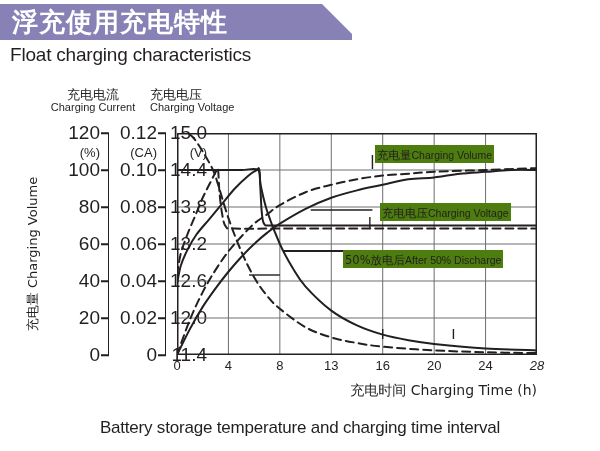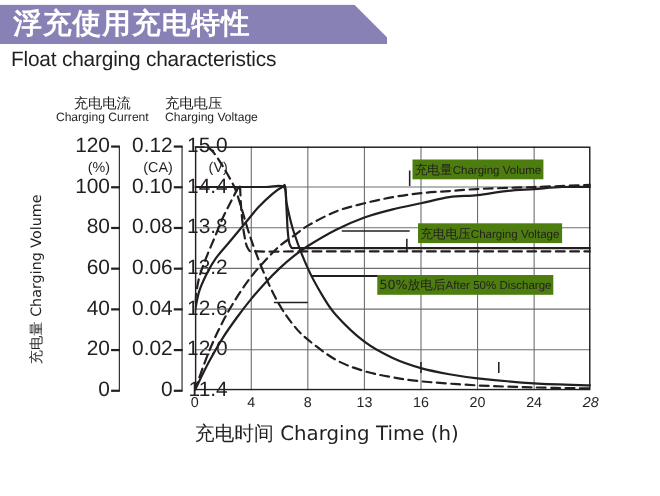--- a/index.html
+++ b/index.html
@@ -66,22 +66,22 @@
 
   
   #plot{position:absolute;left:177px;top:133px;width:360px;height:222px;}
   #plotsvg{display:block;}
 
   .xtick{
     position:absolute;font-size:13px;transform:translateX(-50%);
     top:358px;
   }
   .xlabel{
-    position:absolute;left:177px;top:382px;width:360px;text-align:left;
-    font-size:18px;white-space:nowrap;
+    position:absolute;left:177px;top:382px;width:360px;text-align:right;
+    font-size:14px;white-space:nowrap;
     font-family:"DejaVu Sans","Liberation Sans",sans-serif;
   }
 
   
   .anno{
     position:absolute;white-space:nowrap;background:#4d7c0f;
     padding:0 2px;line-height:1.1;
   }
   .anno .cn{font-size:11.5px;font-family:"DejaVu Sans","Liberation Sans",sans-serif;}
   .anno .en{font-size:10.5px;}
@@ -212,13 +212,14 @@
   <div class="anno" style="left:380px;top:203px;">
     <span class="cn">充电电压</span><span class="en">Charging Voltage</span>
   </div>
 
   <div class="anno" style="left:343px;top:250px;">
     <span class="cn">50%放电后</span><span class="en">After 50% Discharge</span>
   </div>
 
 
 
+  <div class="footer">Battery storage temperature and charging time interval</div>
 </div>
 
 </body></html>

